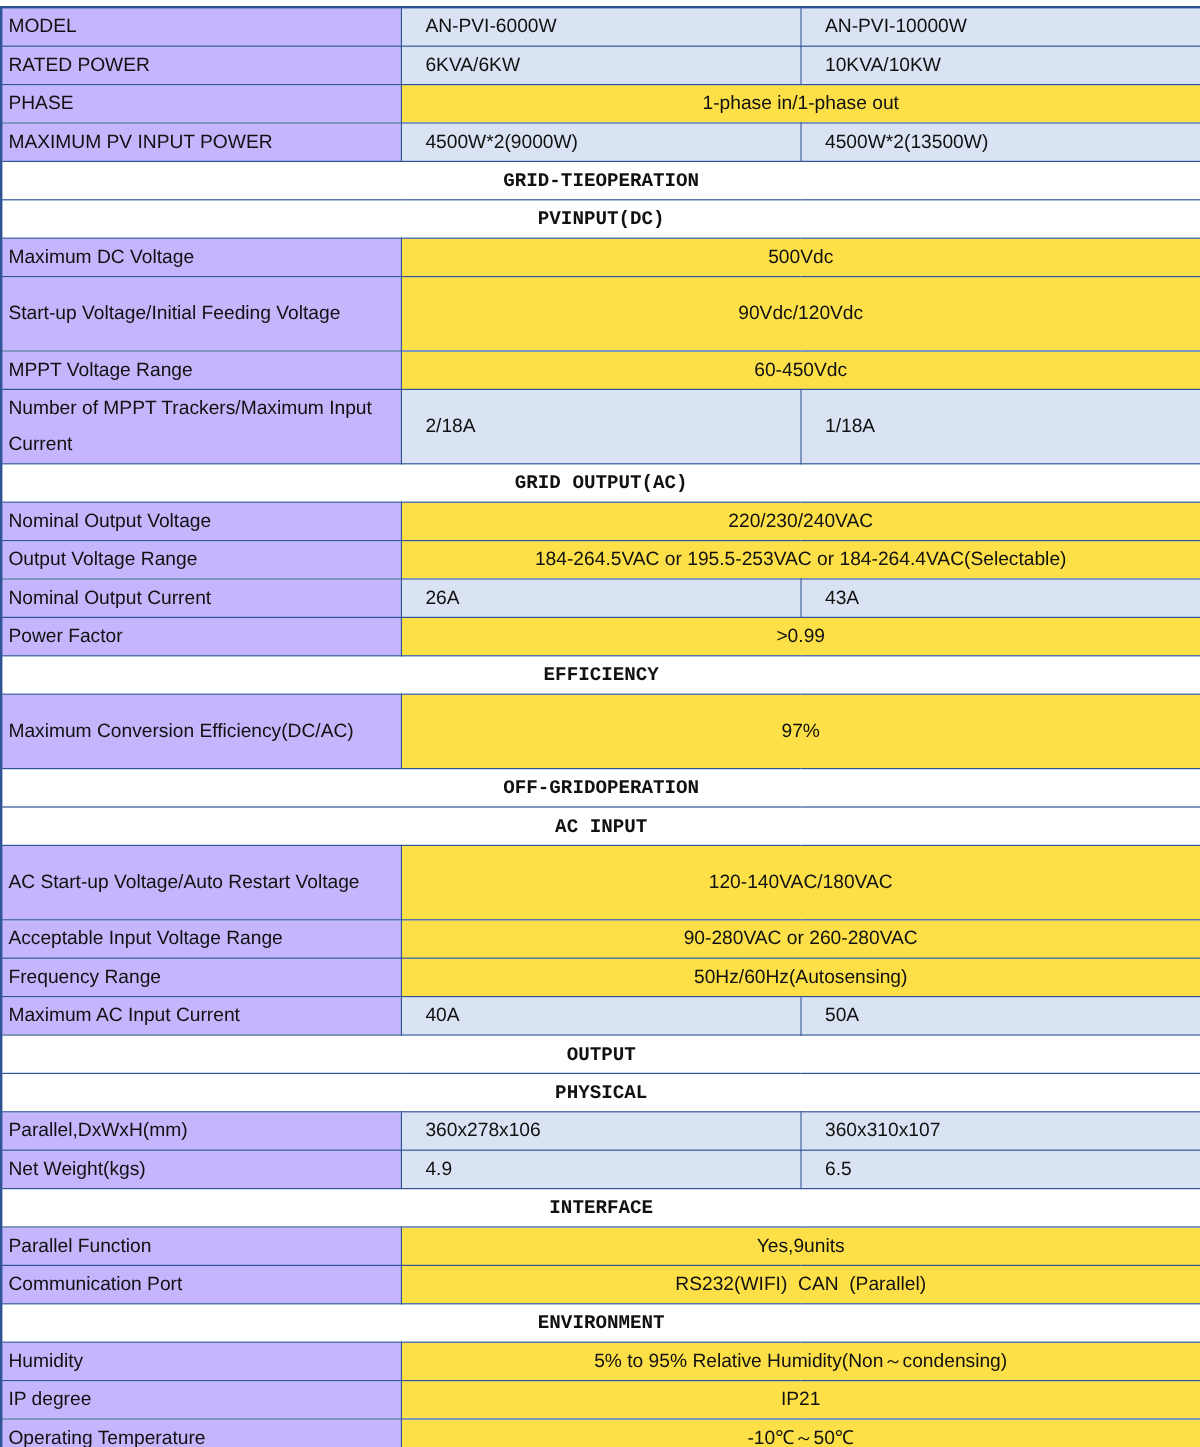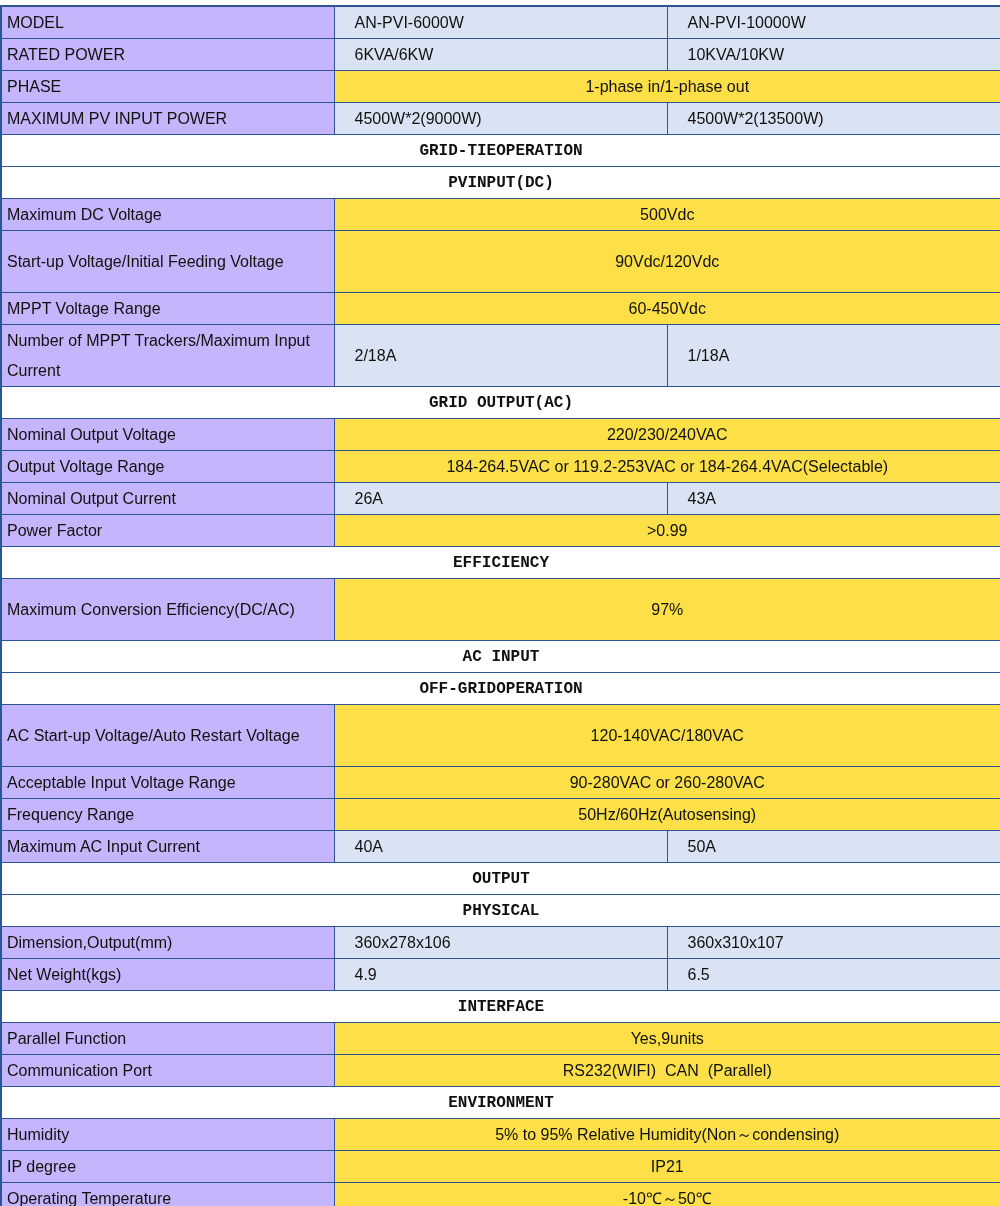--- a/index.html
+++ b/index.html
@@ -115,21 +115,21 @@
       <td class="head" colspan="3">GRID OUTPUT(AC)</td>
     </tr>
 
     <tr>
       <td class="lbl">Nominal Output Voltage</td>
       <td class="ctr" colspan="2">220/230/240VAC</td>
     </tr>
 
     <tr>
       <td class="lbl">Output Voltage Range</td>
-      <td class="ctr" colspan="2">184-264.5VAC or 119.2-253VAC or 184-264.4VAC(Selectable)</td>
+      <td class="ctr" colspan="2">184-264.5VAC or 195.5-253VAC or 184-264.4VAC(Selectable)</td>
     </tr>
 
     <tr>
       <td class="lbl">Nominal Output Current</td>
       <td class="val">26A</td>
       <td class="val">43A</td>
     </tr>
 
     <tr>
       <td class="lbl">Power Factor</td>
@@ -139,25 +139,25 @@
     <tr>
       <td class="head" colspan="3">EFFICIENCY</td>
     </tr>
 
     <tr class="tall">
       <td class="lbl">Maximum Conversion Efficiency(DC/AC)</td>
       <td class="ctr" colspan="2">97%</td>
     </tr>
 
     <tr>
+      <td class="head" colspan="3">OFF-GRIDOPERATION</td>
+    </tr>
+
+    <tr>
       <td class="head" colspan="3">AC INPUT</td>
-    </tr>
-
-    <tr>
-      <td class="head" colspan="3">OFF-GRIDOPERATION</td>
     </tr>
 
     <tr class="tall">
       <td class="lbl">AC Start-up Voltage/Auto Restart Voltage</td>
       <td class="ctr" colspan="2">120-140VAC/180VAC</td>
     </tr>
 
     <tr>
       <td class="lbl">Acceptable Input Voltage Range</td>
       <td class="ctr" colspan="2">90-280VAC or 260-280VAC</td>
@@ -176,21 +176,21 @@
 
     <tr>
       <td class="head" colspan="3">OUTPUT</td>
     </tr>
 
     <tr>
       <td class="head" colspan="3">PHYSICAL</td>
     </tr>
 
     <tr>
-      <td class="lbl">Dimension,Output(mm)</td>
+      <td class="lbl">Parallel,DxWxH(mm)</td>
       <td class="val">360x278x106</td>
       <td class="val">360x310x107</td>
     </tr>
 
     <tr>
       <td class="lbl">Net Weight(kgs)</td>
       <td class="val">4.9</td>
       <td class="val">6.5</td>
     </tr>
 

